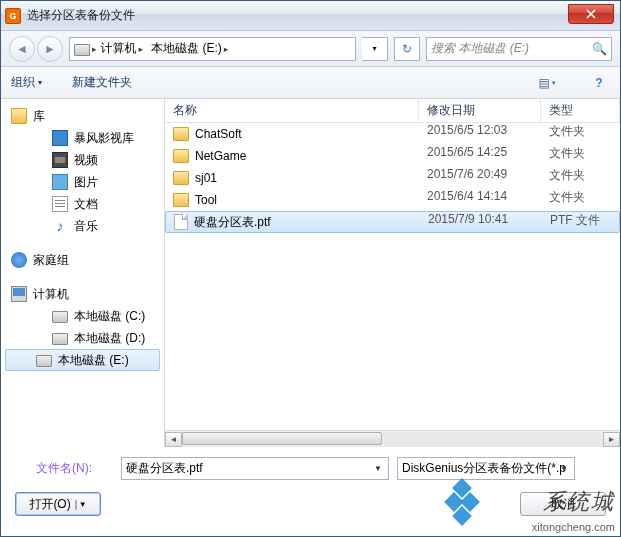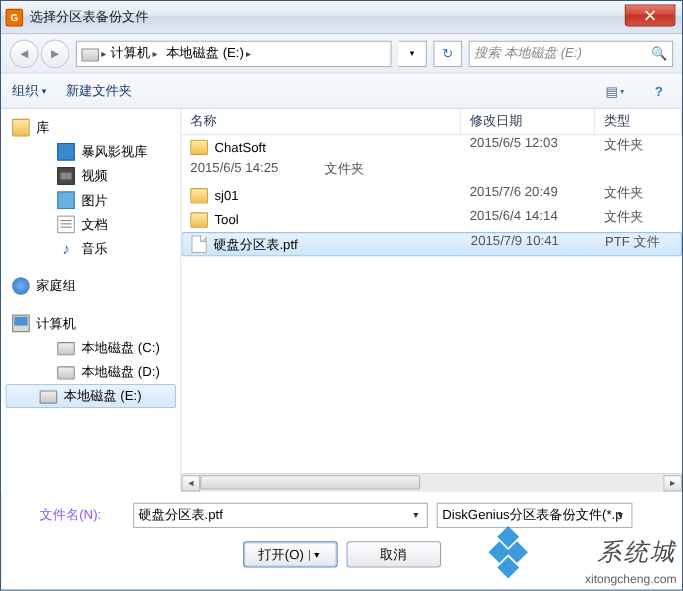--- a/index.html
+++ b/index.html
@@ -12,21 +12,21 @@
 .navrow{height:36px;background:linear-gradient(#f4f7fb,#e8eef6);border-bottom:1px solid #c8d0dc;display:flex;align-items:center;padding:0 8px;gap:6px}
 .navbtns{display:flex;gap:2px}
 .navbtn{width:26px;height:26px;border:1px solid #c4ced9;border-radius:50%;background:linear-gradient(#fefefe,#e6ecf3);display:flex;align-items:center;justify-content:center;color:#7a8a9a;cursor:default}
 .breadcrumb{flex:1;height:24px;border:1px solid #a8b4c4;background:#fff;display:flex;align-items:center;padding:0 2px}
 .bc-icon{width:16px;height:16px;margin:0 2px;display:flex;align-items:center;justify-content:center}
 .bc-seg{padding:2px 4px;cursor:pointer;display:flex;align-items:center;gap:2px}
 .bc-arrow{font-size:9px;color:#444}
 .refreshbox{width:26px;height:24px;border:1px solid #a8b4c4;border-left:none;background:#fff;display:flex;align-items:center;justify-content:center;cursor:pointer}
 .searchbox{width:186px;height:24px;border:1px solid #a8b4c4;background:#fff;display:flex;align-items:center;padding:0 4px;color:#888;font-style:italic}
 .searchbox .sicon{margin-left:auto;font-style:normal;color:#5b7ea8}
-.toolbar{height:32px;background:linear-gradient(#f8fafd,#eef2f8);border-bottom:1px solid #d0d6e0;display:flex;align-items:center;padding:0 10px;gap:18px}
+.toolbar{height:32px;background:linear-gradient(#f8fafd,#eef2f8);border-bottom:1px solid #d0d6e0;display:flex;align-items:center;padding:0 10px;gap:30px}
 .toolbar .titem{color:#1a3a6a;cursor:pointer;display:flex;align-items:center;gap:3px}
 .toolbar .spacer{flex:1}
 .toolbar .ticon{width:22px;height:20px;border:1px solid transparent;display:flex;align-items:center;justify-content:center;color:#4a6a9a;cursor:pointer}
 .body{display:flex;height:348px}
 .tree{width:164px;border-right:1px solid #d8dde4;background:#fff;overflow:auto;padding:6px 0}
 .tgrp{margin-bottom:12px}
 .tnode{display:flex;align-items:center;height:22px;padding:0 6px 0 18px;gap:6px;cursor:pointer;white-space:nowrap}
 .tnode.root{padding-left:10px}
 .tnode.child{padding-left:51px}
 .tnode.sel{background:linear-gradient(#eaf3fc,#d6e8fa);border:1px solid #a8c8e8;border-radius:2px;margin:0 4px;padding-left:30px}
@@ -60,21 +60,21 @@
 .hscroll{height:17px;background:#f0f0f0;border-top:1px solid #d8d8d8;display:flex;align-items:center}
 .hscroll .hsbtn{width:17px;height:15px;background:linear-gradient(#fefefe,#e0e0e0);border:1px solid #b8b8b8;display:flex;align-items:center;justify-content:center;font-size:8px;color:#555}
 .hscroll .hstrack{flex:1;height:15px;background:#eaeaea;position:relative}
 .hscroll .hsthumb{position:absolute;left:0;top:0;height:13px;width:200px;background:linear-gradient(#f4f4f4,#d8d8d8);border:1px solid #b0b0b0;border-radius:2px}
 .formrow{padding:10px 14px 0;display:flex;align-items:center;gap:8px}
 .formrow .lbl{width:98px;text-align:center;color:#8b5cf6}
 .formrow .combo{height:23px;border:1px solid #a8b4c4;background:#fff;display:flex;align-items:center;padding:0 4px;position:relative}
 .formrow .combo .dd{position:absolute;right:2px;top:2px;bottom:2px;width:16px;display:flex;align-items:center;justify-content:center;font-size:8px;color:#333}
 .fnbox{width:268px}
 .ftbox{width:178px}
-.btnrow{padding:12px 30px 0;display:flex;justify-content:center;gap:8px;position:relative}
+.btnrow{padding:12px 14px 0;display:flex;justify-content:space-between;gap:8px;position:relative}
 .btn{width:86px;height:24px;background:linear-gradient(#fefefe,#e6e9ee);border:1px solid #9aa4b0;border-radius:3px;display:flex;align-items:center;justify-content:center;cursor:pointer}
 .btn.def{border:1px solid #5a8ac8;box-shadow:0 0 0 1px #aeceee inset}
 .watermark{position:absolute;right:0;bottom:0;width:220px;height:60px;pointer-events:none;opacity:.85}
 .wm-diamond{position:absolute;width:14px;height:14px;background:#1a8ad8;transform:rotate(45deg)}
 .wm-text{position:absolute;right:6px;bottom:20px;font-size:22px;font-weight:normal;color:#2a2a2a;font-style:italic;letter-spacing:2px}
 .wm-url{position:absolute;right:6px;bottom:4px;font-size:11px;color:#444}
 </style>
 </head>
 <body>
 
@@ -204,20 +204,24 @@
       <div class="listbody" id="listbody">
           <div class="row">
             <div class="rc-name">
               <span class="fico-fold"></span>
               <span>ChatSoft</span>
             </div>
             <div class="rc-date">2015/6/5 12:03</div>
             <div class="rc-type">文件夹</div>
           </div>
           <div class="row">
+            <div class="rc-name">
+              <span class="fico-fold"></span>
+              <span>NetGame</span>
+            </div>
             <div class="rc-date">2015/6/5 14:25</div>
             <div class="rc-type">文件夹</div>
           </div>
           <div class="row">
             <div class="rc-name">
               <span class="fico-fold"></span>
               <span>sj01</span>
             </div>
             <div class="rc-date">2015/7/6 20:49</div>
             <div class="rc-type">文件夹</div>

